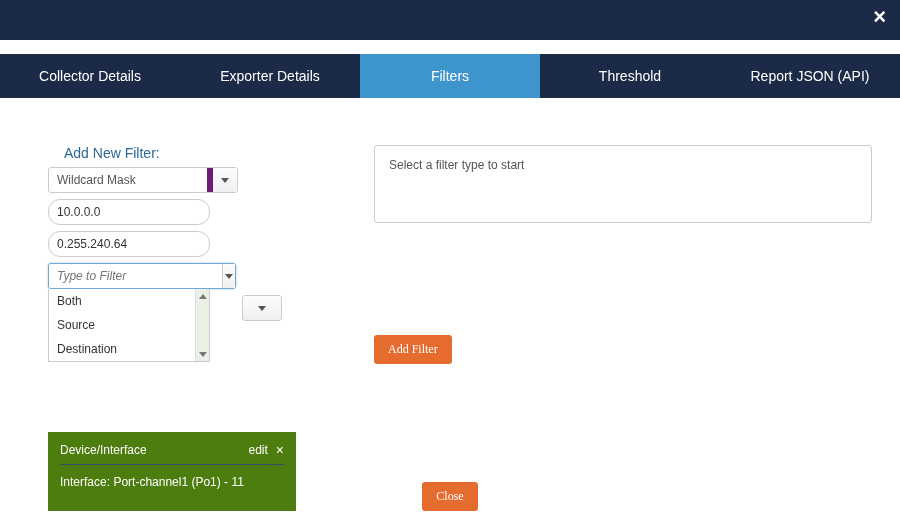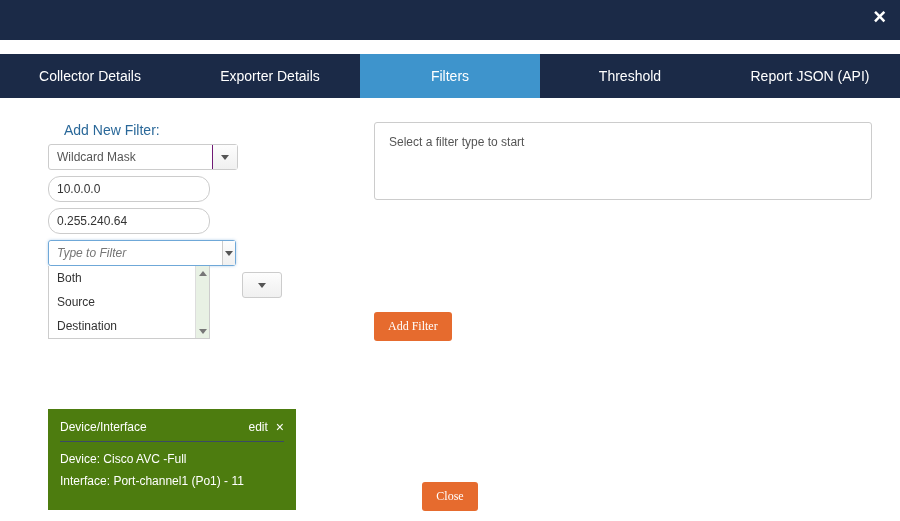--- a/index.html
+++ b/index.html
@@ -44,20 +44,21 @@
     line-height: 44px;
     font-size: 14px;
     cursor: pointer;
   }
   .tab.active {
     background: #3e94cc;
   }
   .content {
     display: flex;
     padding: 24px 28px 0 48px;
+    margin-top: 23px;
   }
   .left-col {
     width: 300px;
     flex-shrink: 0;
   }
   .right-col {
     flex: 1;
     padding-left: 26px;
   }
   .section-label {
@@ -74,21 +75,21 @@
     background: #fff;
     margin-bottom: 6px;
   }
   .dropdown.wide { width: 190px; }
   .dropdown .dd-text {
     flex: 1;
     padding: 0 8px;
     line-height: 24px;
     font-size: 12px;
     color: #555;
-    border-right: 1px solid #701a75;
+    border-right: 6px solid #701a75;
     overflow: hidden;
     white-space: nowrap;
   }
   .dropdown .dd-btn {
     width: 24px;
     background: linear-gradient(#fdfdfd, #f0f0f0);
     display: flex;
     align-items: center;
     justify-content: center;
     cursor: pointer;
@@ -319,23 +320,20 @@
 
     <div class="device-card">
       <div class="card-head">
         <span>Device/Interface</span>
         <span class="right">
           <span class="edit">edit</span>
           <span class="x">×</span>
         </span>
       </div>
       <div class="row">
-        <span>Device: </span><span>Cisco AVC -Full</span>
-      </div>
-      <div class="row">
         <span>Interface: </span><span>Port-channel1 (Po1) - 11</span>
       </div>
     </div>
   </div>
 
   <div class="right-col">
     <div class="info-box">
       <span>Select a filter type to start</span>
     </div>
     <div class="add-filter-row">

